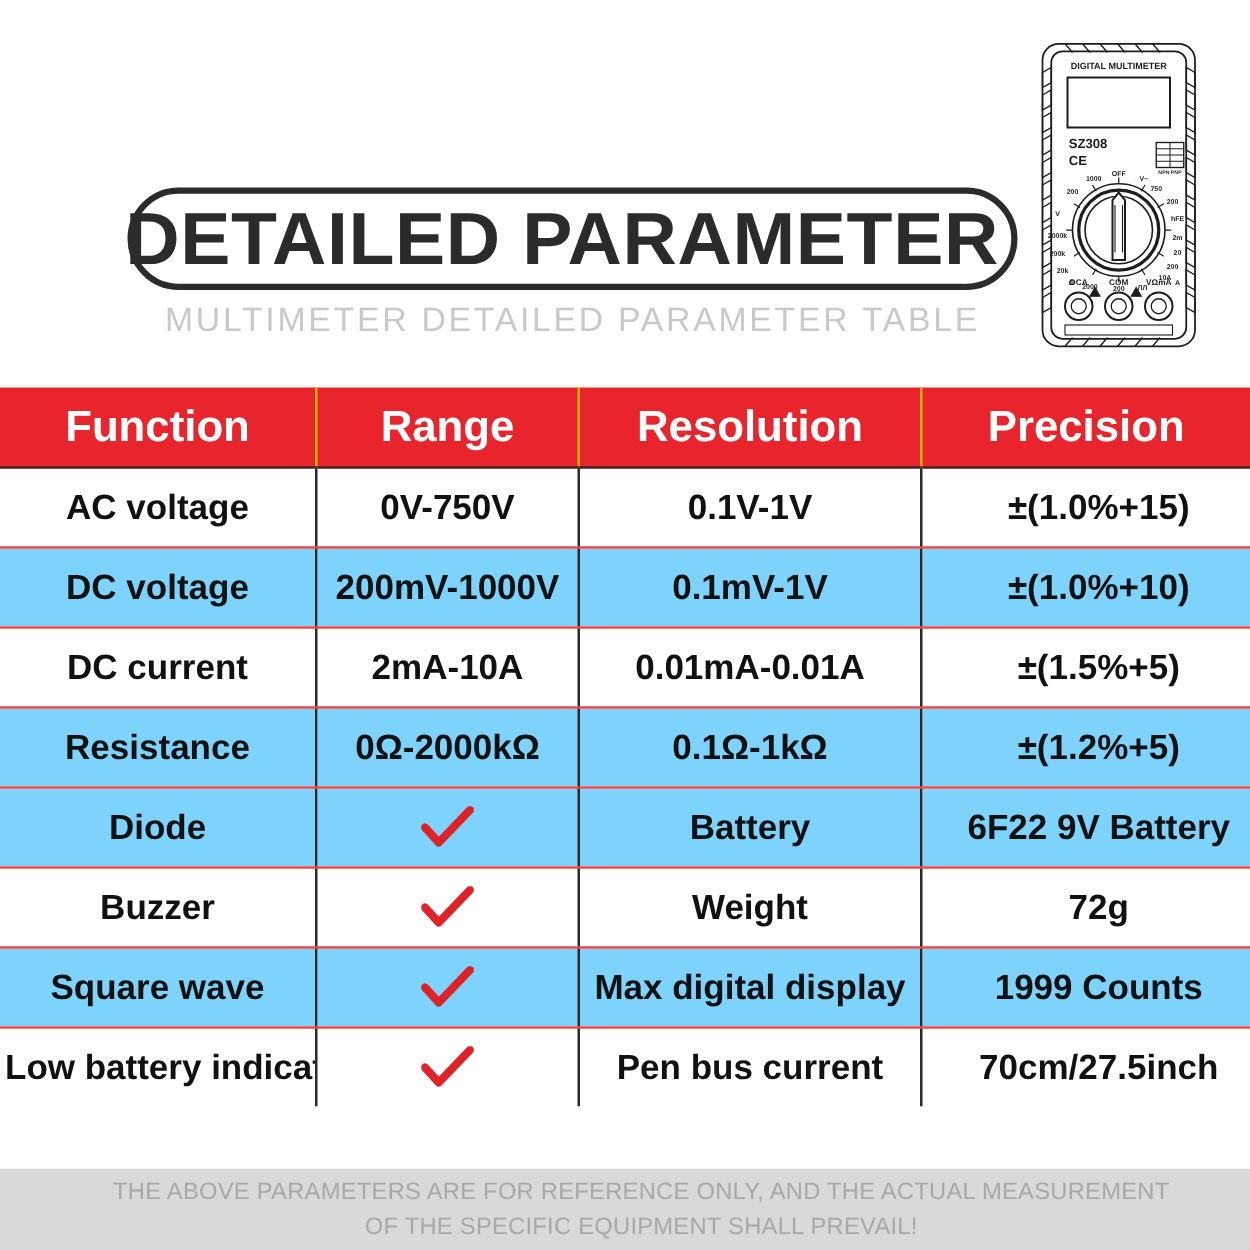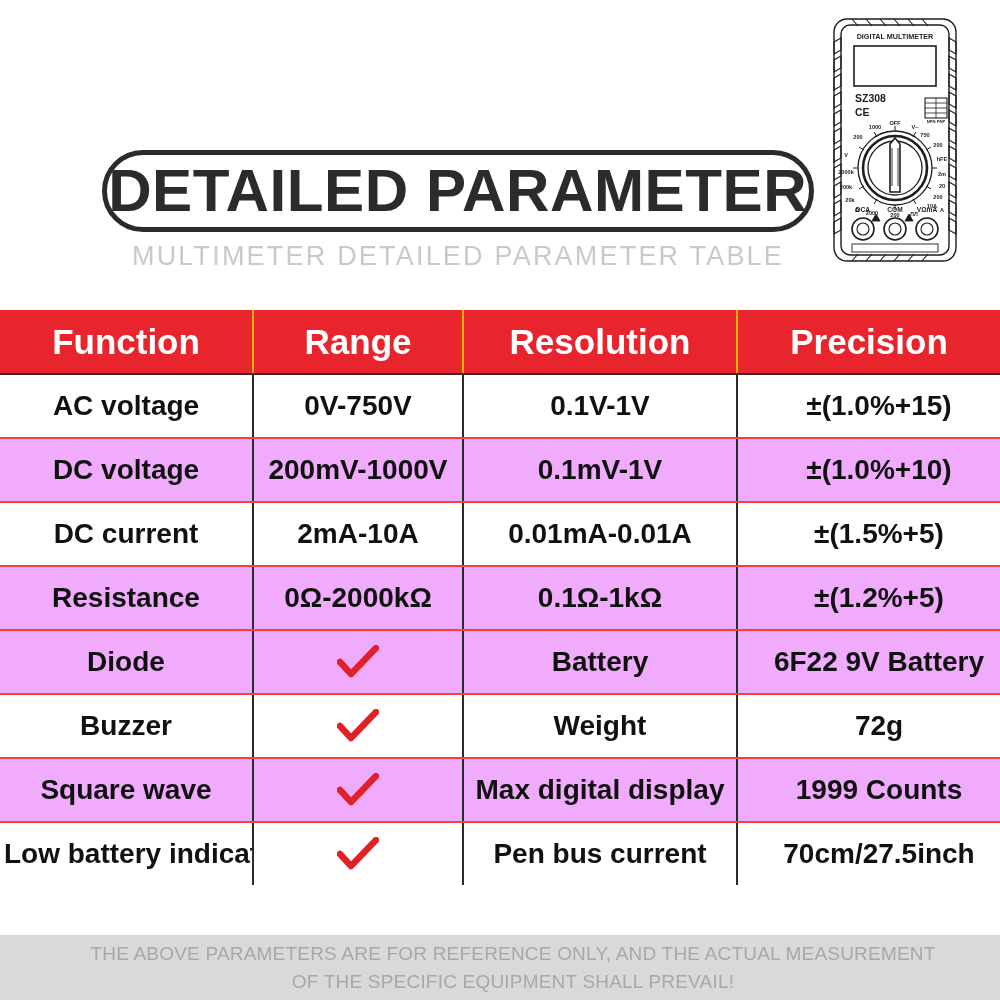--- a/index.html
+++ b/index.html
@@ -32,21 +32,21 @@
   }
 
   #title-pill {
     box-sizing: border-box;
     width: 712px;
     height: 82px;
     border: 5px solid #2b2b2b;
     border-radius: 41px;
     display: flex;
     align-items: center;
-    justify-content: center;
+    justify-content: flex-start;
     background: #ffffff;
   }
 
   #title-text {
     font-family: "Liberation Sans", sans-serif;
     font-weight: bold;
     font-size: 59px;
     letter-spacing: 0.5px;
     color: #2b2b2b;
     line-height: 1;
@@ -62,21 +62,21 @@
     font-size: 27px;
     letter-spacing: 2.2px;
     color: #c9c9c9;
     white-space: nowrap;
   }
 
   
   #device-illustration {
     position: absolute;
     left: 832px;
-    top: 16px;
+    top: 32px;
     width: 126px;
     height: 248px;
   }
   #device-illustration svg { display: block; }
 
   
   #param-table {
     position: absolute;
     left: 0;
     top: 310px;
@@ -114,21 +114,21 @@
     font-size: 28px;
     color: #111111;
     border-right: 2px solid #2b2b2b;
     border-bottom: 2px solid #ef4444;
     line-height: 1.05;
     white-space: nowrap;
     overflow: hidden;
   }
   #param-table td:last-child { border-right: none; padding-left: 24px; }
   #param-table tr.odd td { background: #ffffff; }
-  #param-table tr.even td { background: #f0abfc; }
+  #param-table tr.even td { background: #7dd3fc; }
   #param-table tr.last td { border-bottom: none; }
 
   td.narrow { font-size: 25px; }
 
   .check-mark {
     display: inline-block;
     width: 42px;
     height: 34px;
     position: relative;
     vertical-align: middle;

